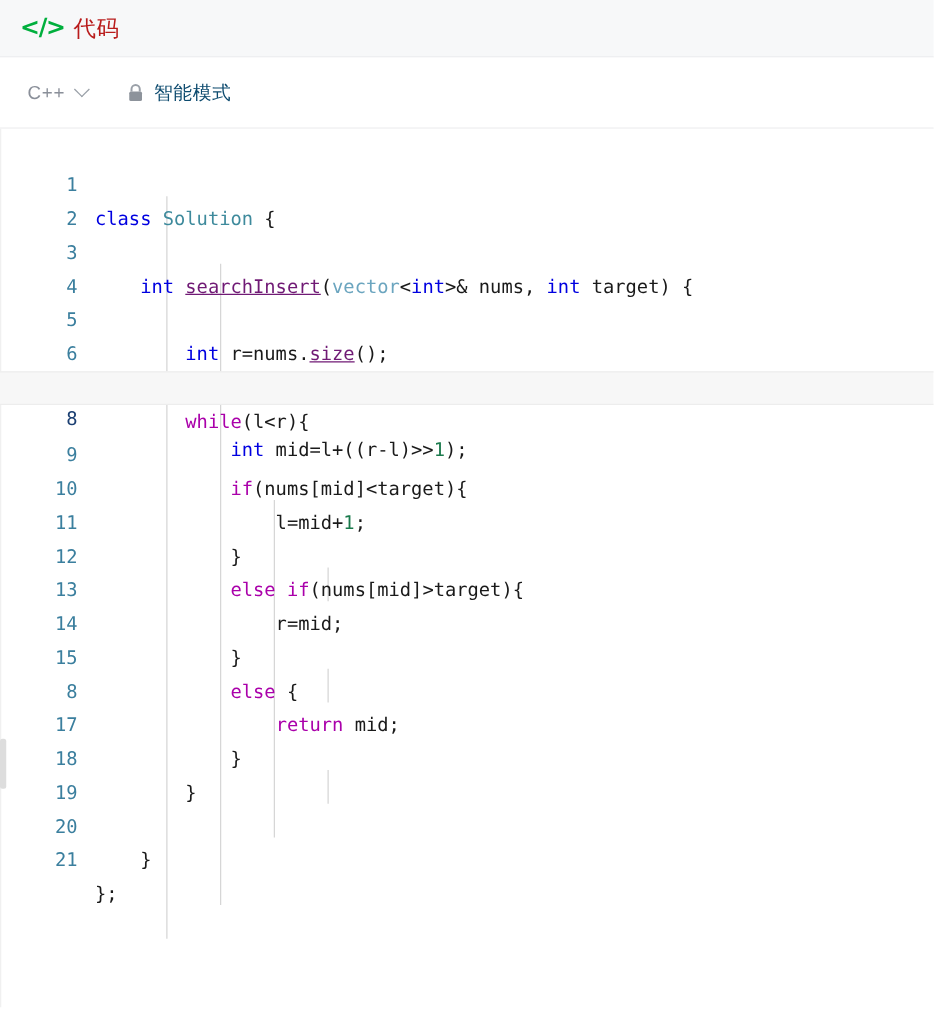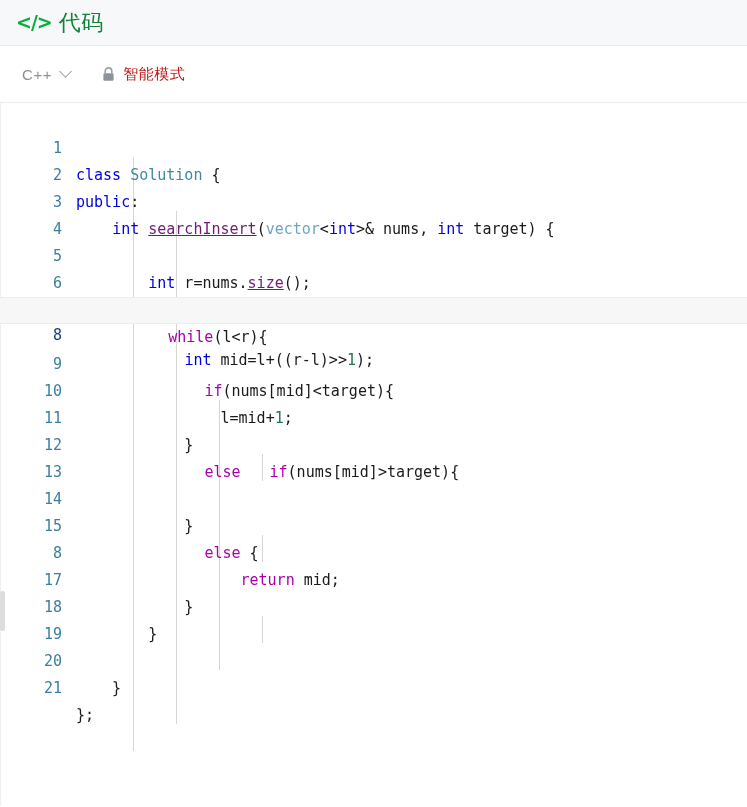--- a/index.html
+++ b/index.html
@@ -25,22 +25,22 @@
   .code-icon {
     color: #00af3d;
     font-size: 19px;
     font-weight: 700;
     letter-spacing: -1px;
     line-height: 1;
     margin-right: 7px;
     font-family: "DejaVu Sans", sans-serif;
   }
   .panel-title {
-    font-size: 22px;
-    color: #15803d;
+    font-size: 18px;
+    color: #b91c1c;
     font-weight: 400;
     letter-spacing: .5px;
   }
 
   
   .toolbar {
     height: 57px;
     background: #ffffff;
     border-bottom: 1px solid #ebecee;
     display: flex;
@@ -73,21 +73,21 @@
   }
   .mode-group {
     display: flex;
     align-items: center;
     margin-left: 30px;
     cursor: pointer;
   }
   .lock-icon { width: 13px; height: 15px; margin-right: 8px; display:block; }
   .mode-label {
     font-size: 15px;
-    color: #b91c1c;
+    color: #0c4a6e;
     letter-spacing: .5px;
   }
 
   
   .editor {
     position: relative;
     height: 703px;
     background: #ffffff;
     overflow: hidden;
     font-family: "DejaVu Sans Mono", "Liberation Mono", monospace;
@@ -148,21 +148,21 @@
 
   
   .guide {
     position: absolute;
     width: 1px;
     background: #d6d6d6;
   }
 
   
   .kw   { color: #0000e0; }        
-  .ctl  { color: #aa00aa; margin-left: 20px; }        
+  .ctl  { color: #aa00aa; }        
   .typ  { color: #3e8a9c; }        
   .tmpl { color: #6ba5bf; }        
   .fn   { color: #701a75; text-decoration: underline; }        
   .num  { color: #1a7a4c; }
 </style>
 </head>
 <body>
 
 <div id="app">
 
@@ -198,21 +198,20 @@
 
     <div class="code-area">
 
       <div class="line">
         <span class="lnum">1</span>
         <span class="ltext"><span class="kw">class</span> <span class="typ">Solution</span> {</span>
       </div>
 
       <div class="line">
         <span class="lnum">2</span>
-        <span class="ltext"><span class="kw">public</span>:</span>
       </div>
 
       <div class="line">
         <span class="lnum">3</span>
         <span class="ltext">    <span class="kw">int</span> <span class="fn">searchInsert</span>(<span class="tmpl">vector</span>&lt;<span class="kw">int</span>&gt;&amp; nums, <span class="kw">int</span> target) {</span>
       </div>
 
       <div class="line">
         <span class="lnum">4</span>
       </div>
@@ -252,20 +251,21 @@
         <span class="ltext">            }</span>
       </div>
 
       <div class="line">
         <span class="lnum">12</span>
         <span class="ltext">            <span class="ctl">else</span> <span class="ctl">if</span>(nums[mid]&gt;target){</span>
       </div>
 
       <div class="line">
         <span class="lnum">13</span>
+        <span class="ltext">                r=mid;</span>
       </div>
 
       <div class="line">
         <span class="lnum">14</span>
         <span class="ltext">            }</span>
       </div>
 
       <div class="line">
         <span class="lnum">15</span>
         <span class="ltext">            <span class="ctl">else</span> {</span>

